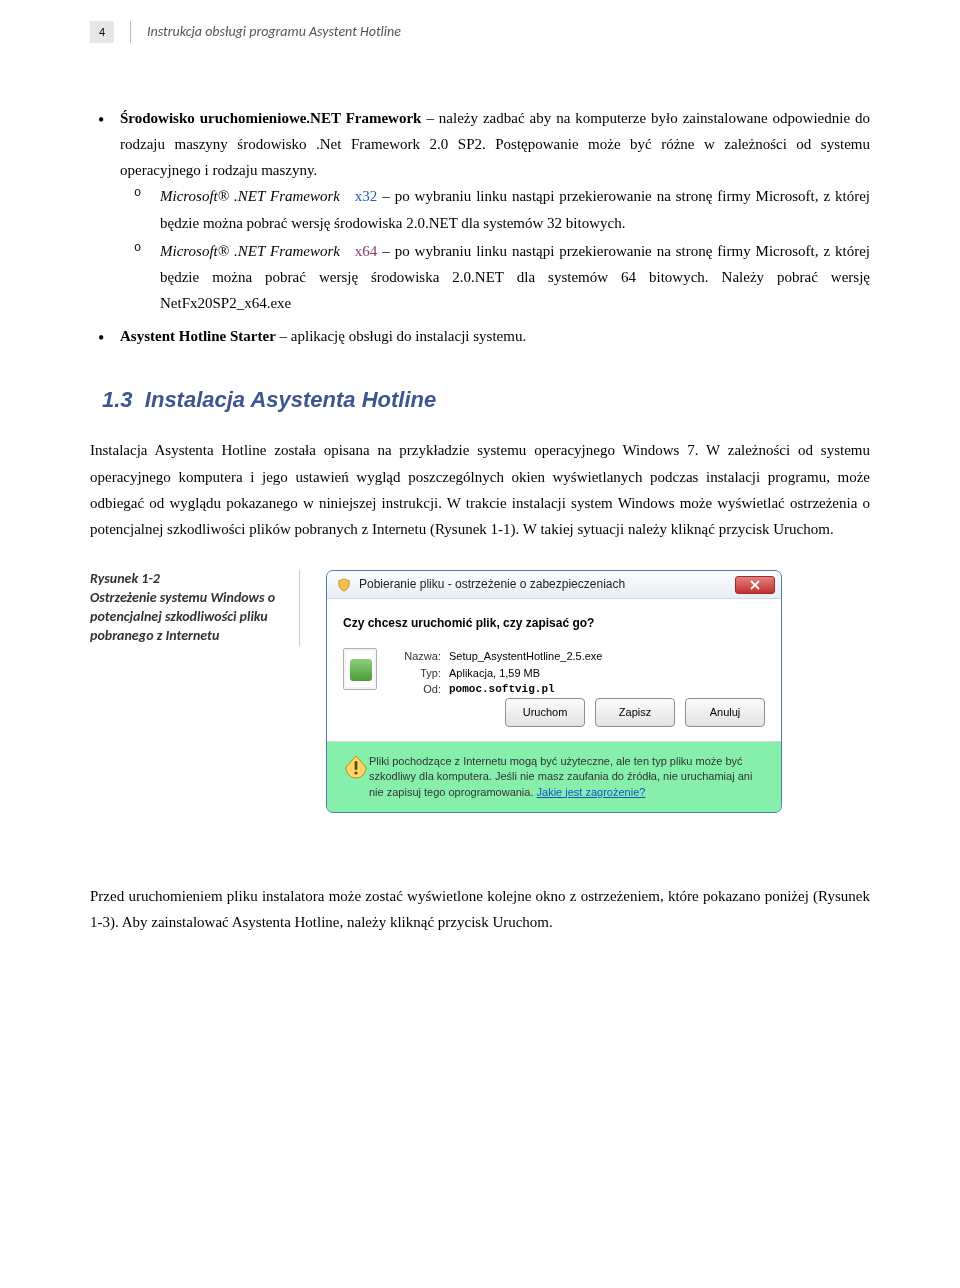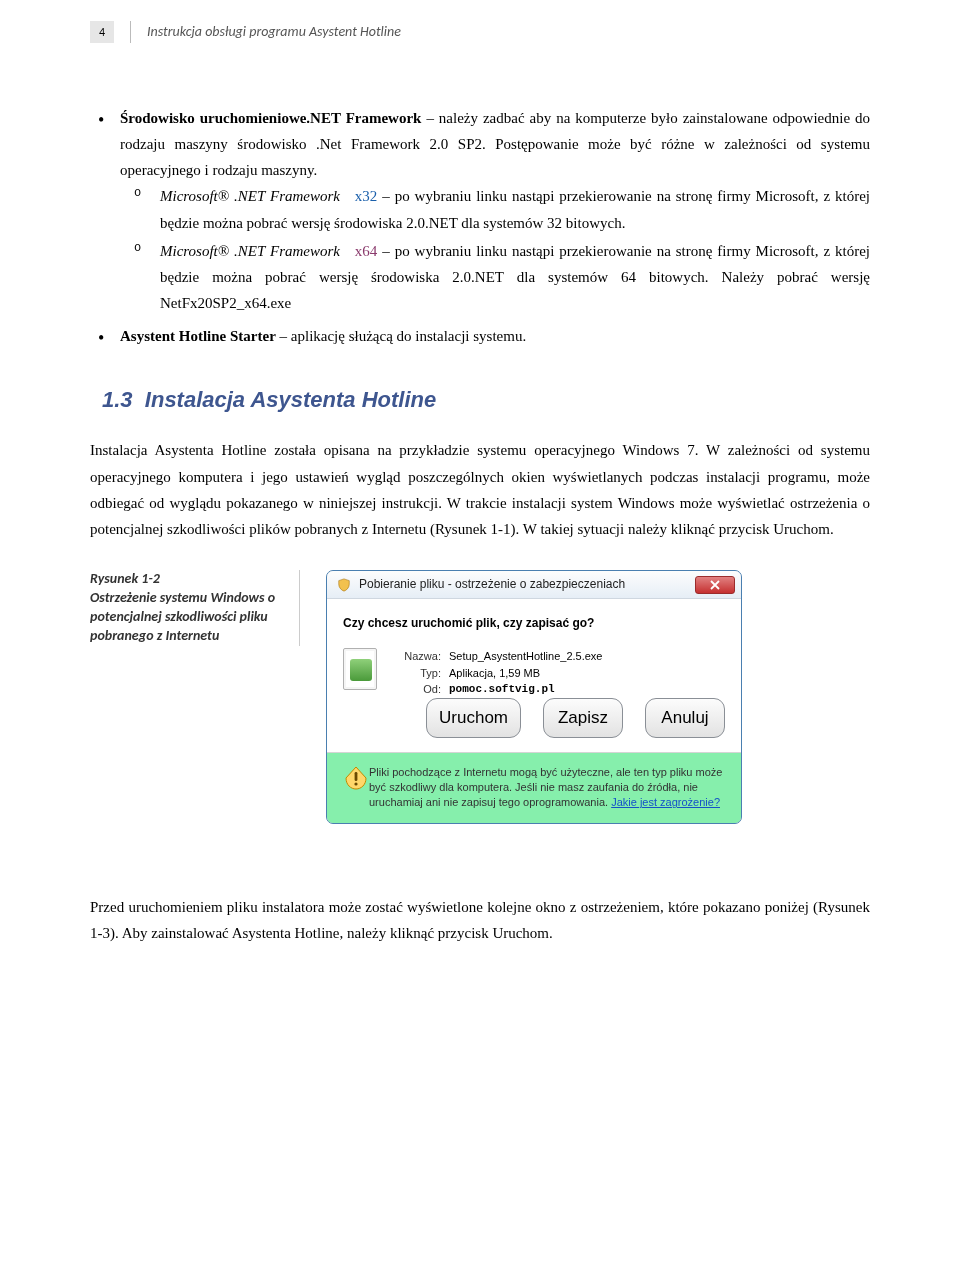--- a/index.html
+++ b/index.html
@@ -103,21 +103,21 @@
     padding-right: 0;
     font-family: Calibri, Arial, sans-serif;
     font-style: italic;
     font-weight: bold;
     font-size: 14px;
     color: #333;
     line-height: 1.35;
   }
   
   .dialog {
-    width: 416px;
+    width: 456px;
     border: 1px solid #4a7fb0;
     border-radius: 7px;
     background: #f4f4f4;
     font-family: "Segoe UI", Tahoma, Arial, sans-serif;
     font-size: 12px;
     color: #000;
     overflow: hidden;
     box-shadow: 0 0 0 1px #a6c4dc inset;
   }
   .titlebar {
@@ -162,26 +162,25 @@
   .info-kv { flex:1; font-size: 11px; color:#333; line-height:1.5; }
   .info-kv .row { display:flex; }
   .info-kv .k { width: 52px; text-align:right; margin-right:8px; color:#333; }
   .info-kv .v { color:#000; }
   .info-kv .vbold { font-weight: bold; font-family: Liberation Mono, monospace; }
   .btn-row { display:flex; justify-content:flex-end; gap:10px; padding: 0 0 4px 0; }
   .btn {
     min-width: 80px;
     text-align:center;
     padding: 4px 12px;
-    font-size: 17px;
+    font-size: 11px;
     border: 1px solid #8a8f96;
-    border-radius: 11px;
+    border-radius: 4px;
     background: linear-gradient(#fcfcfc,#e2e2e2);
     color:#000;
-    margin-left:12px;
   }
   .dlg-footer {
     background: #86efac;
     border-top: 1px solid #d5d5d5;
     padding: 12px 16px;
     display:flex; 
     font-size: 11px;
     color: #333;
   }
   .warn { width:26px; height:26px; flex:none; }
@@ -212,21 +211,21 @@
             <span class="ital">Microsoft® .NET Framework</span>
             &nbsp;&nbsp;<span class="link32">x32</span><span> – po wybraniu linku nastąpi przekierowanie na stronę firmy Microsoft, z której będzie można pobrać wersję środowiska 2.0.NET dla systemów 32 bitowych.</span>
           </li>
           <li>
             <span class="ital">Microsoft® .NET Framework</span>
             &nbsp;&nbsp;<span class="link64">x64</span><span> – po wybraniu linku nastąpi przekierowanie na stronę firmy Microsoft, z której będzie można pobrać wersję środowiska 2.0.NET dla systemów 64 bitowych. Należy pobrać wersję NetFx20SP2_x64.exe</span>
           </li>
         </ul>
       </li>
       <li>
-        <strong>Asystent Hotline Starter</strong><span> – aplikację służącą do instalacji systemu.</span>
+        <strong>Asystent Hotline Starter</strong><span> – aplikację obsługi do instalacji systemu.</span>
       </li>
     </ul>
 
     <h2 class="section">
       <span>1.3</span>&nbsp;
       <span>Instalacja Asystenta Hotline</span>
     </h2>
 
     <p class="just">Instalacja Asystenta Hotline została opisana na przykładzie systemu operacyjnego Windows 7. W zależności od systemu operacyjnego komputera i jego ustawień wygląd poszczególnych okien wyświetlanych podczas instalacji programu, może odbiegać od wyglądu pokazanego w niniejszej instrukcji. W trakcie instalacji system Windows może wyświetlać ostrzeżenia o potencjalnej szkodliwości plików pobranych z Internetu (Rysunek 1-1). W takiej sytuacji należy kliknąć przycisk Uruchom.</p>
 

